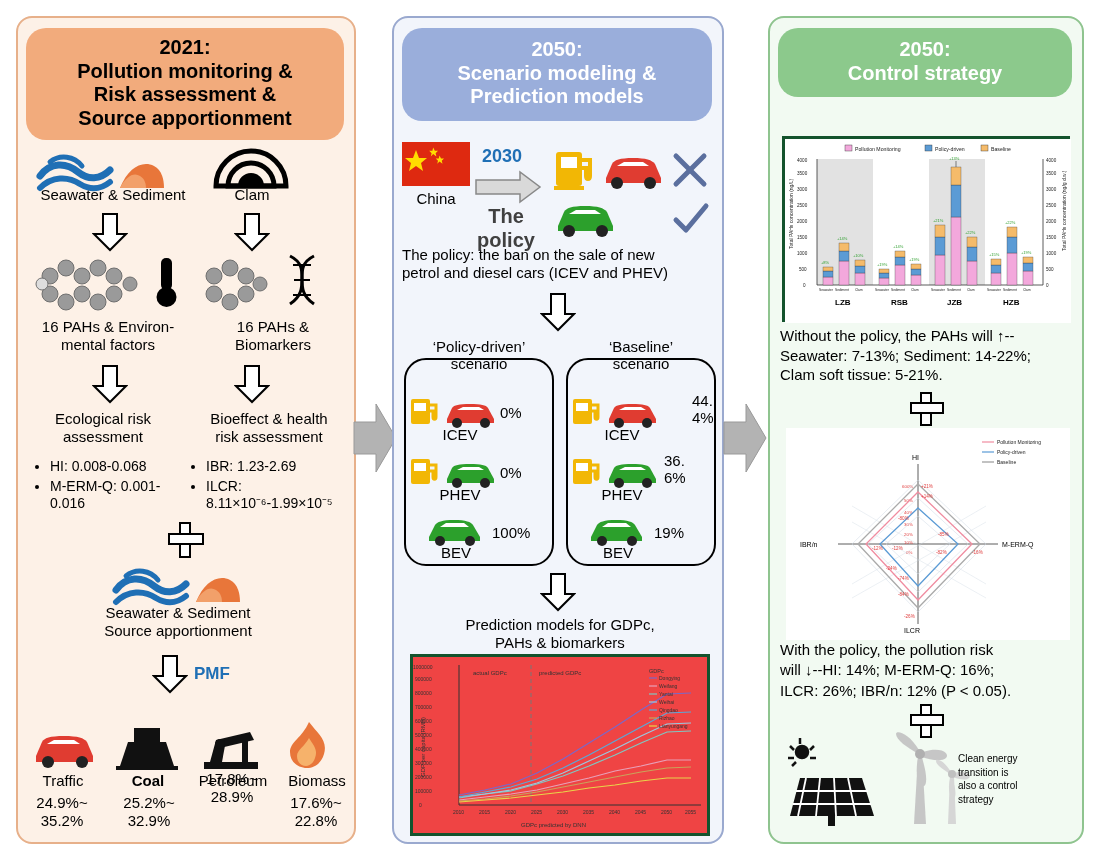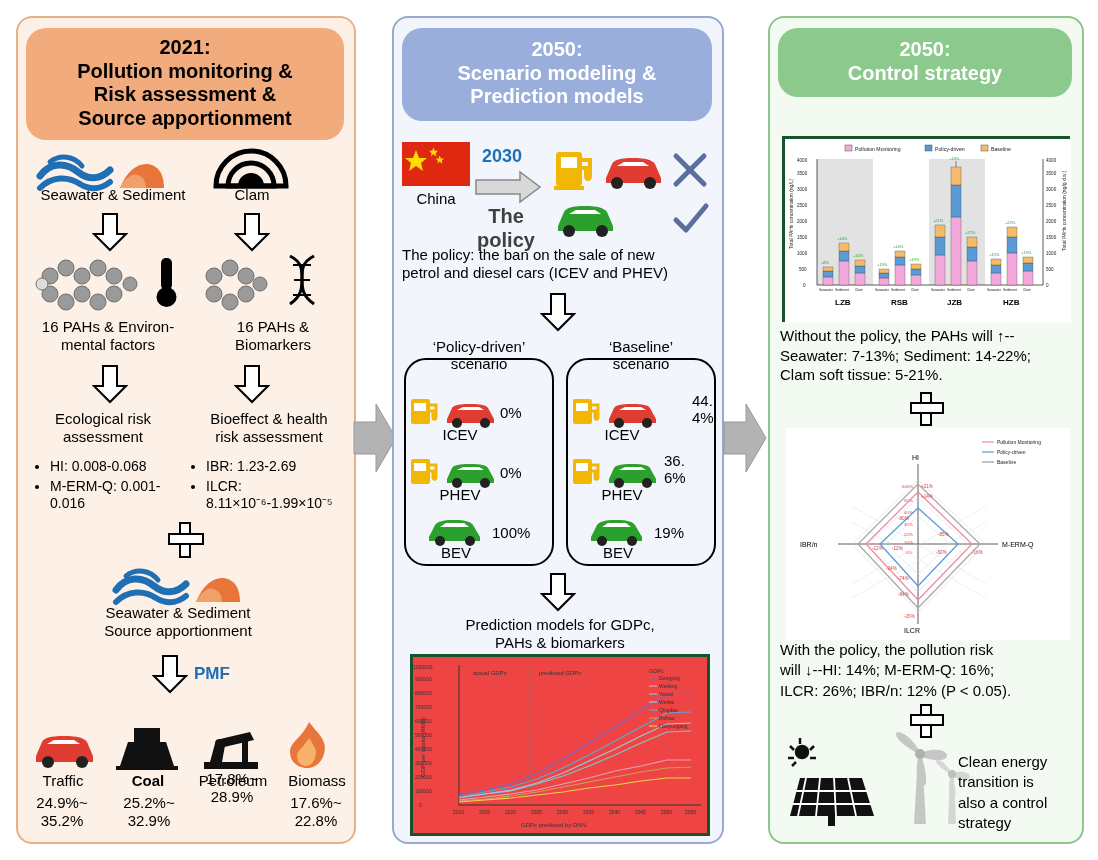--- a/index.html
+++ b/index.html
@@ -727,20 +727,20 @@
     </g>
     <g fill="#d6d6d6">
       <path d="M62,48 L60,96 L68,96 L66,48 Z"></path>
       <path d="M63,44 C56,32 48,30 48,33 C48,37 56,42 62,46 Z"></path>
       <path d="M66,45 C78,41 84,47 81,50 C78,53 70,51 65,49 Z"></path>
       <path d="M62,50 C59,64 63,72 66,70 C69,68 67,58 64,50 Z"></path>
       <circle cx="64" cy="46" r="4" fill="#c0c0c0"></circle>
     </g>
   </svg>
 
-  <div class="t" style="left:958px;top:752px;width:124px;font-size:15px;line-height:1.35;">
+  <div class="t" style="left:958px;top:752px;width:124px;font-size:10px;line-height:1.35;">
     <span>Clean energy</span><br>
     <span>transition is</span><br>
     <span>also a control</span><br>
     <span>strategy</span>
   </div>
 
 </div>
 
 </body></html>

